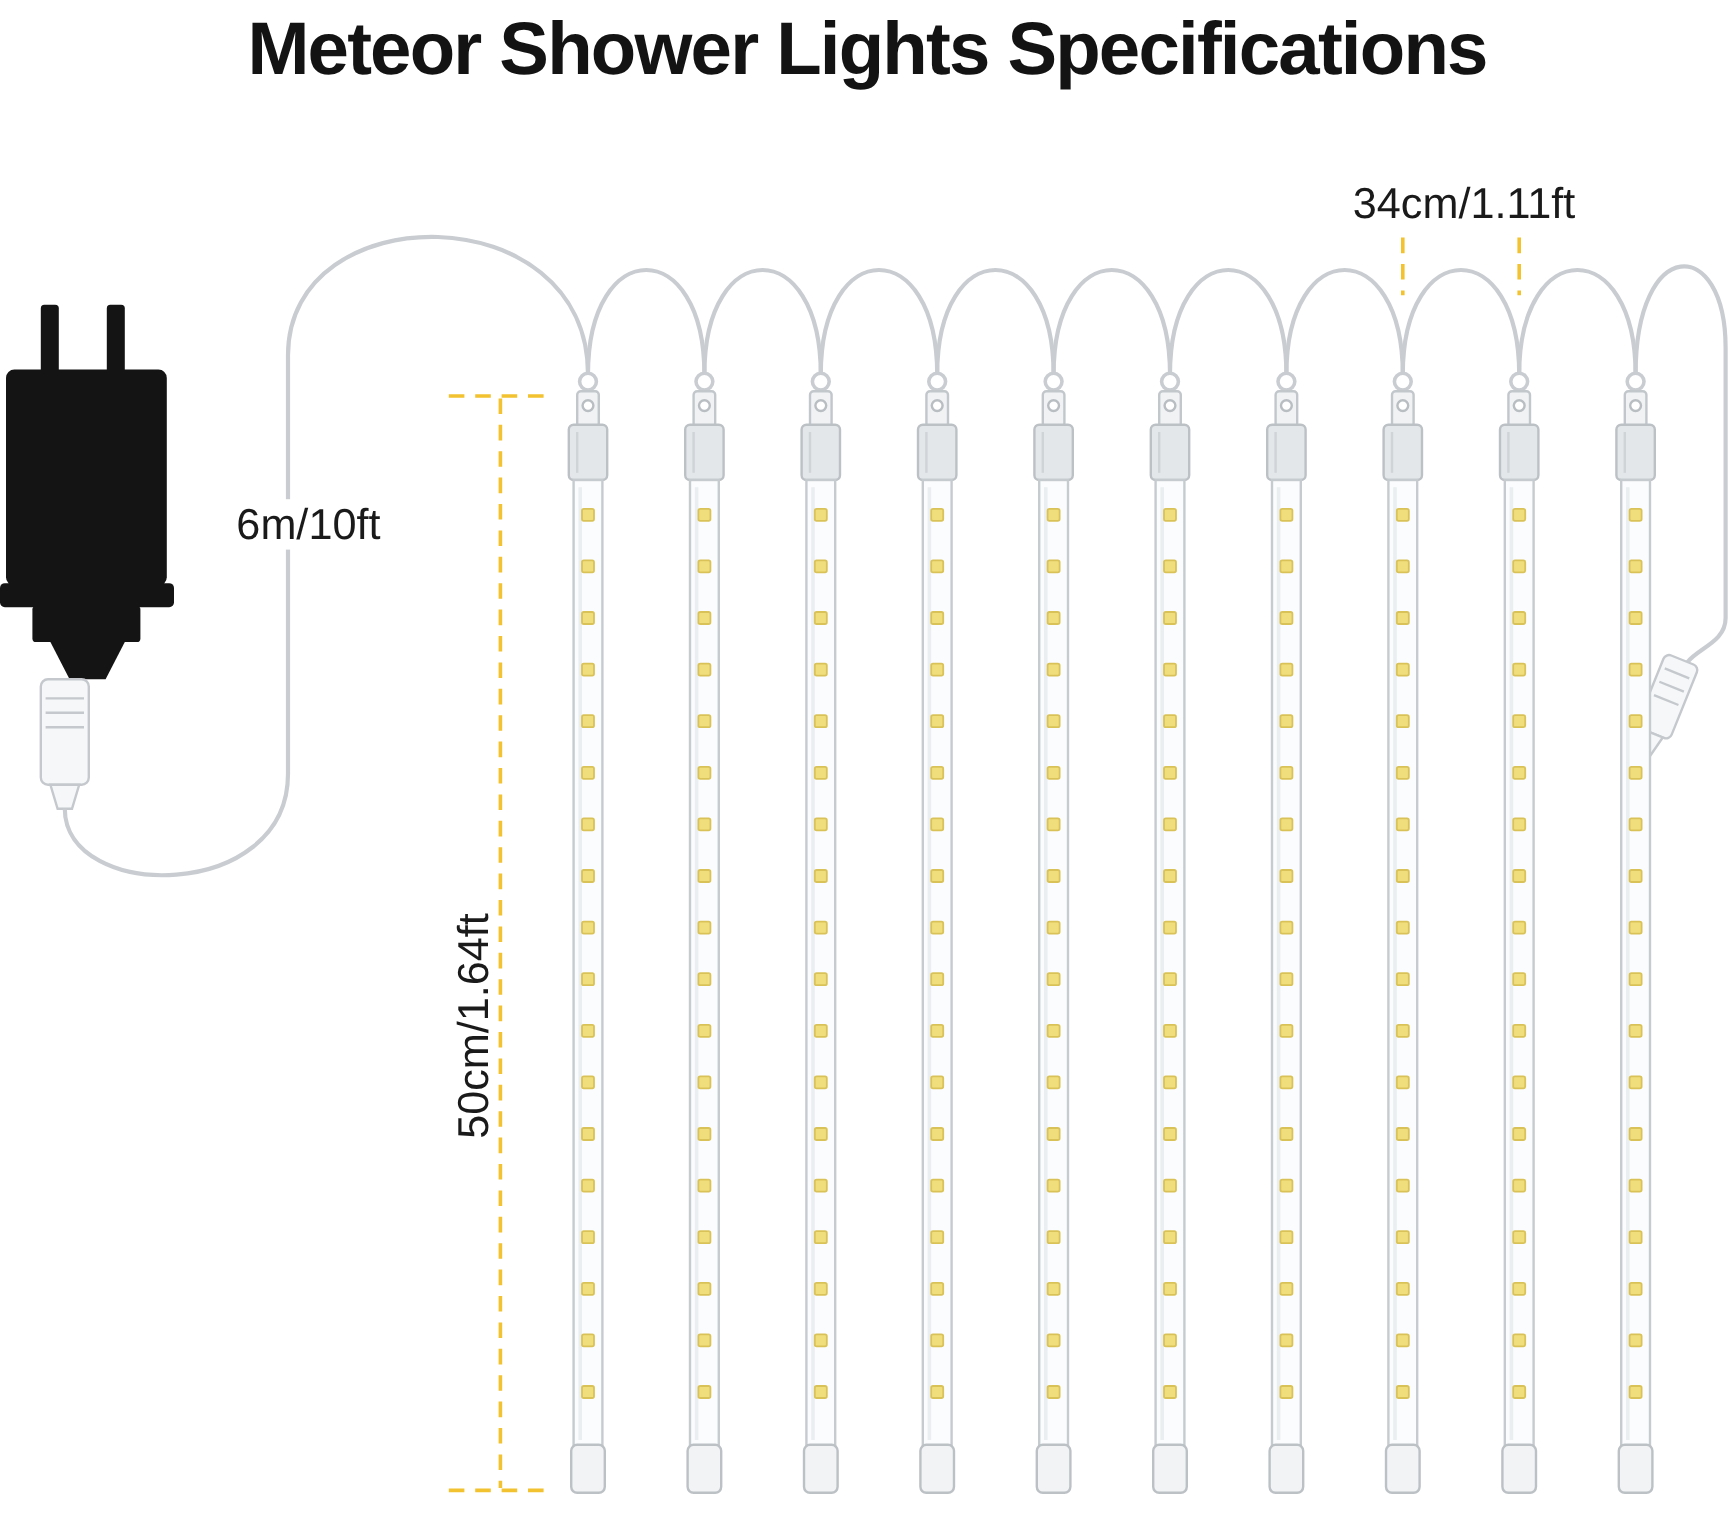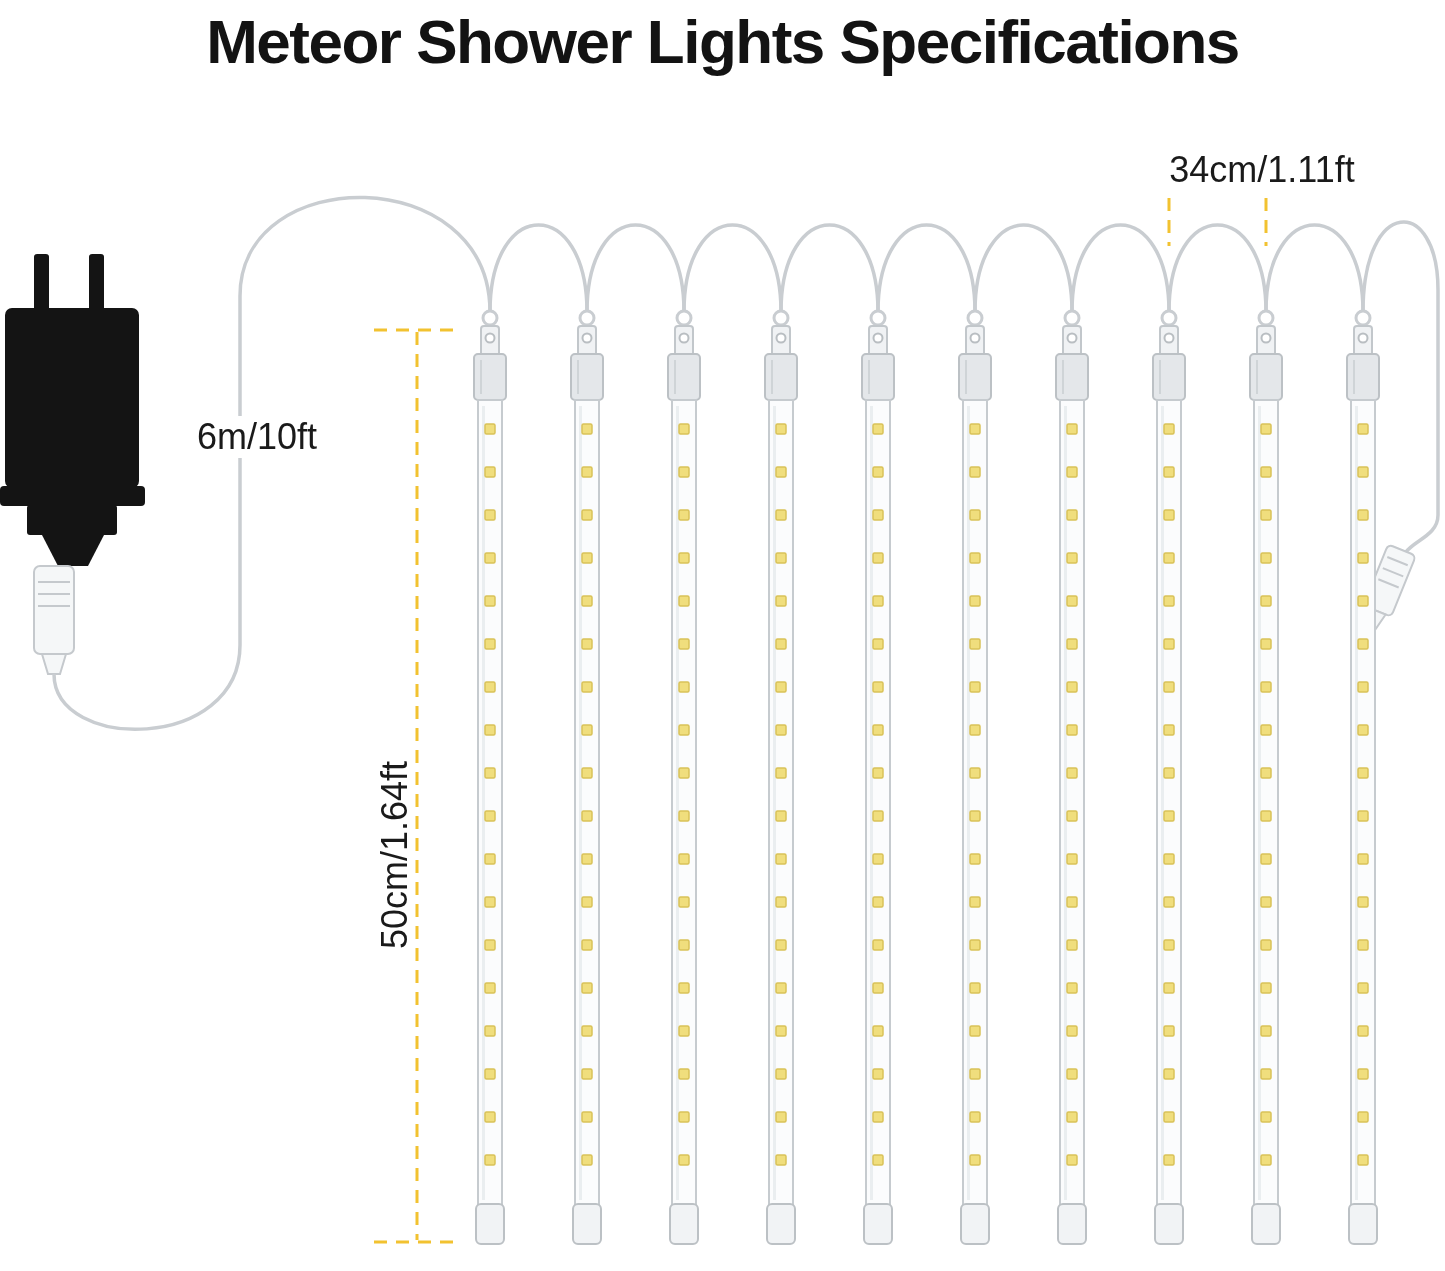--- a/index.html
+++ b/index.html
@@ -388,16 +388,16 @@
     <g>
       <line class="dash" x1="1169" y1="198" x2="1169" y2="246"></line>
       <line class="dash" x1="1266" y1="198" x2="1266" y2="246"></line>
     </g>
   </svg>
 
   <h1 class="page-title">Meteor Shower Lights Specifications</h1>
 
   <div class="measure-label" style="left:257px; top:437px;">6m/10ft</div>
 
-  <div class="measure-label" style="left:1220px; top:170px;margin-left:42px;">34cm/1.11ft</div>
+  <div class="measure-label" style="left:1220px; top:170px;">34cm/1.11ft</div>
 
   <div class="measure-label rotated" style="left:395px; top:855px;">50cm/1.64ft</div>
 </div>
 
 </body></html>

